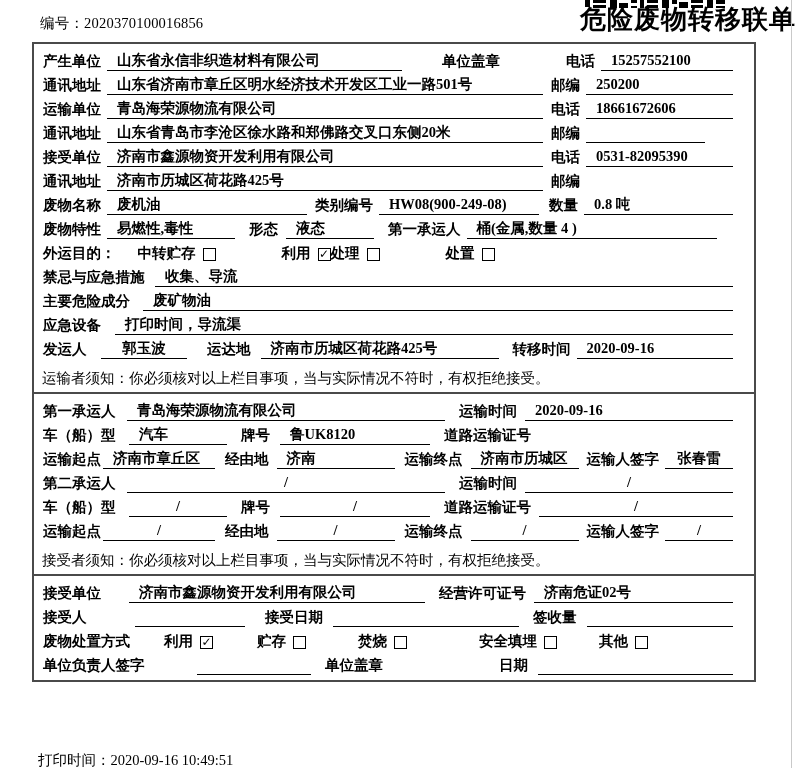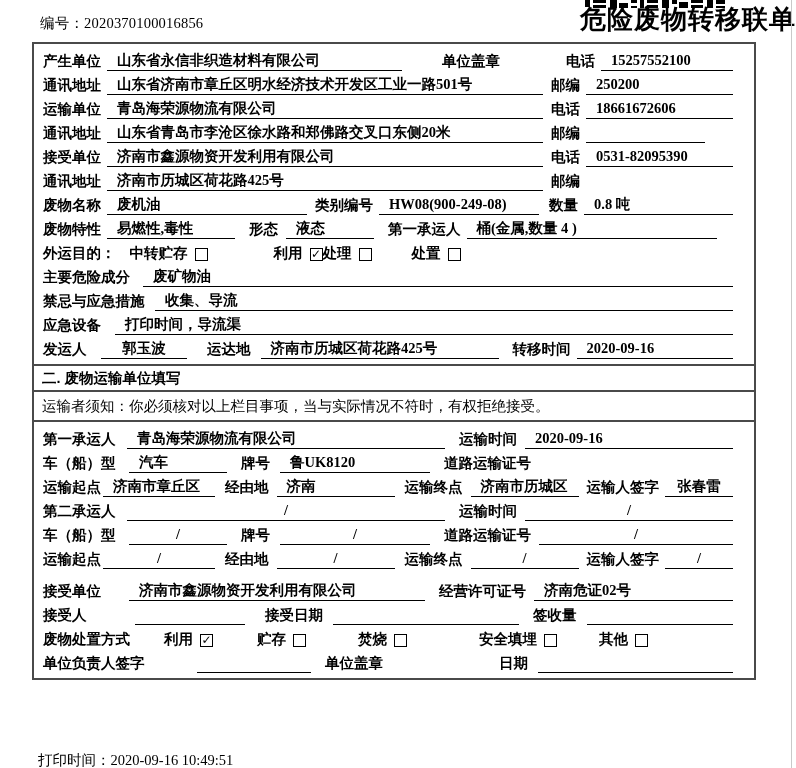--- a/index.html
+++ b/index.html
@@ -138,72 +138,71 @@
       <span class="lbl" style="width:64px">废物特性</span>
       <span class="val" style="width:128px">易燃性,毒性</span>
       <span class="lbl ml14">形态</span>
       <span class="val ml8" style="width:88px">液态</span>
       <span class="lbl ml14">第一承运人</span>
       <span class="val ml6" style="width:250px">桶(金属,数量 4 )</span>
     </div>
 
     <div class="row">
       <span class="lbl">外运目的：</span>
-      <span class="opt" style="margin-left:14px">
+      <span class="opt" style="margin-left:22px">
         <span>中转贮存</span>
         <span class="cb">
             <i></i>
           </span>
       </span>
       <span class="opt" style="margin-left:66px">
         <span>利用</span>
         <span class="cb">
             <i>✓</i>
           </span>
       </span>
       <span class="opt" style="">
         <span>处理</span>
         <span class="cb">
             <i></i>
           </span>
       </span>
-      <span class="opt" style="margin-left:40px">
+      <span class="opt" style="margin-left:66px">
         <span>处置</span>
         <span class="cb">
             <i></i>
           </span>
       </span>
+    </div>
+
+    <div class="row">
+      <span class="lbl" style="width:112px">禁忌与应急措施</span>
+      <span class="val fill">收集、导流</span>
     </div>
 
     <div class="row">
       <span class="lbl" style="width:100px">主要危险成分</span>
       <span class="val fill">废矿物油</span>
-    </div>
-
-    <div class="row">
-      <span class="lbl" style="width:112px">禁忌与应急措施</span>
-      <span class="val fill">收集、导流</span>
     </div>
 
     <div class="row">
       <span class="lbl" style="width:72px">应急设备</span>
       <span class="val fill">打印时间，导流渠</span>
     </div>
 
     <div class="row">
       <span class="lbl" style="width:58px">发运人</span>
       <span class="val c" style="width:86px">郭玉波</span>
       <span class="lbl ml20">运达地</span>
       <span class="val ml10" style="width:238px">济南市历城区荷花路425号</span>
       <span class="lbl ml14">转移时间</span>
       <span class="val fill ml6">2020-09-16</span>
     </div>
   </div>
 
-  <div class="sec-head mid">二. 废物运输单位填写</div>
   <div class="note-row">运输者须知：你必须核对以上栏目事项，当与实际情况不符时，有权拒绝接受。</div>
   <div class="sec-body">
 
     <div class="row">
       <span class="lbl" style="width:84px">第一承运人</span>
       <span class="val" style="width:318px">青岛海荣源物流有限公司</span>
       <span class="lbl ml14">运输时间</span>
       <span class="val fill ml8">2020-09-16</span>
     </div>
 
@@ -247,20 +246,21 @@
       <span class="val c" style="width:112px">/</span>
       <span class="lbl ml10">经由地</span>
       <span class="val ml8 c" style="width:118px">/</span>
       <span class="lbl ml10">运输终点</span>
       <span class="val ml8 c" style="width:108px">/</span>
       <span class="lbl ml8">运输人签字</span>
       <span class="val fill ml6 c">/</span>
     </div>
   </div>
 
+  <div class="note-row">接受者须知：你必须核对以上栏目事项，当与实际情况不符时，有权拒绝接受。</div>
   <div class="sec-body">
 
     <div class="row">
       <span class="lbl" style="width:64px">接受单位</span>
       <span class="sp" style="width:22px"></span>
       <span class="val" style="width:296px">济南市鑫源物资开发利用有限公司</span>
       <span class="lbl ml14">经营许可证号</span>
       <span class="val fill ml8">济南危证02号</span>
     </div>
 

